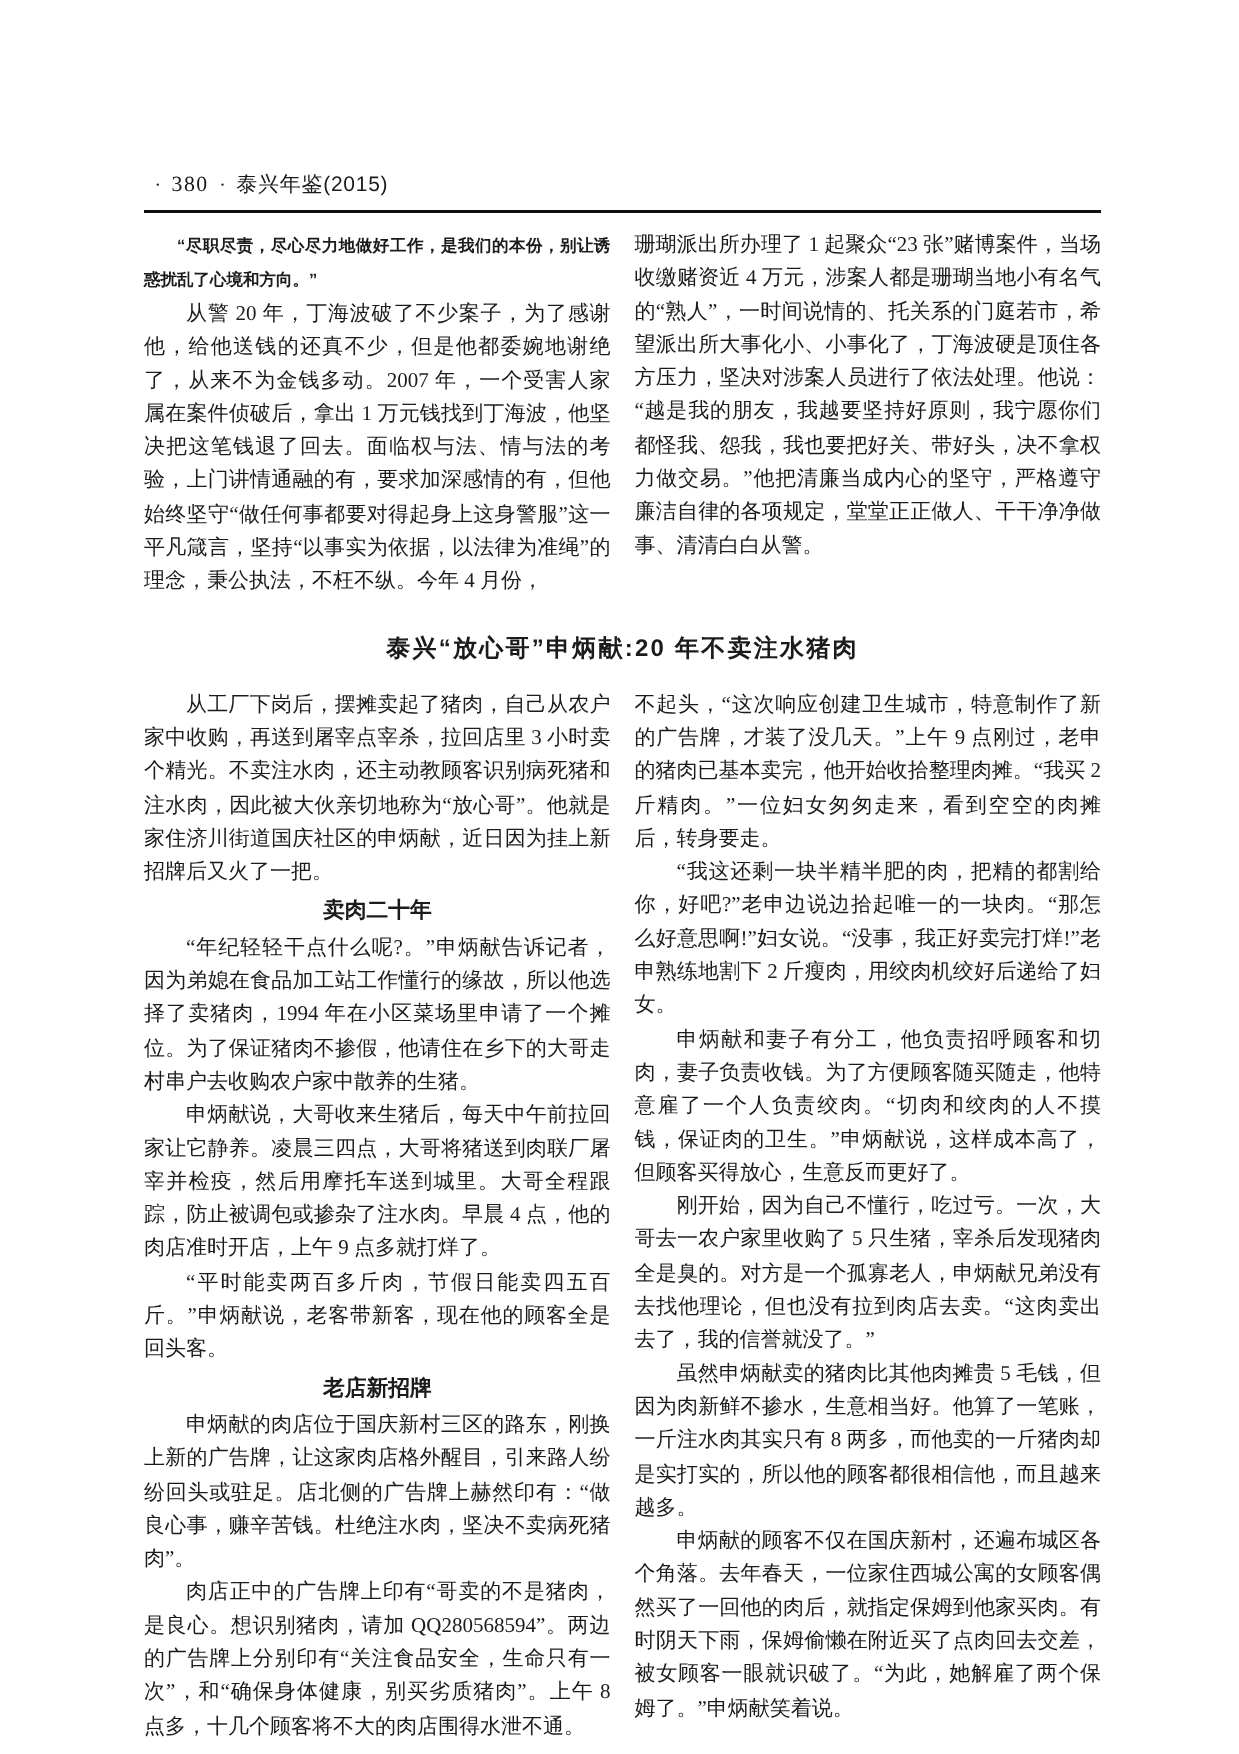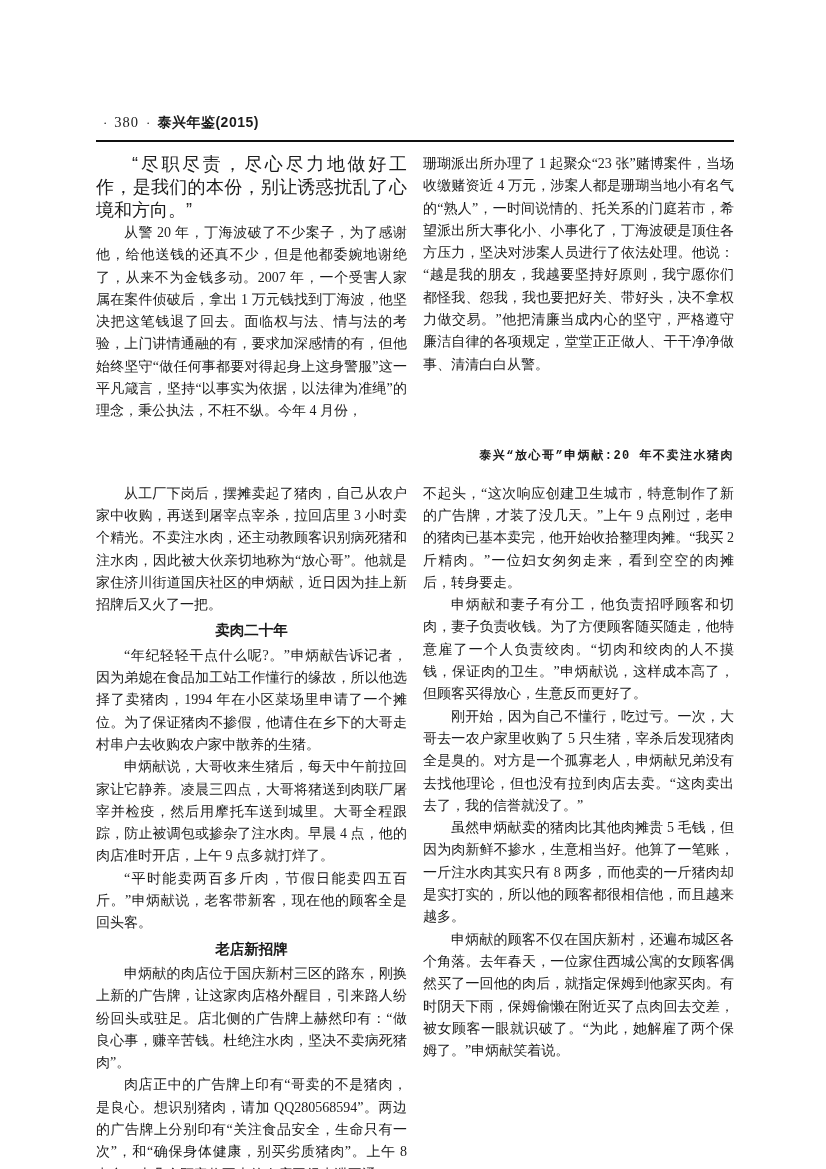--- a/index.html
+++ b/index.html
@@ -20,21 +20,21 @@
   
   .running-header {
     display: flex; align-items: baseline;
     font-size: 14.5px; line-height: 20px;
     color: #1b1b1b;
   }
   .running-header .dot { font-size: 13px; margin: 0 7px; }
   .running-header .pgnum { letter-spacing: 1px; }
   .running-header .book {
     font-family: "Liberation Sans", "DejaVu Sans", sans-serif;
-    font-weight: bold; font-size: 14px; letter-spacing: 0.5px;
+    font-weight: normal; font-size: 14px; letter-spacing: 0.5px;
   }
   .header-rule {
     border-bottom: 2.5px solid #101010;
     margin-top: 7px;
   }
   
   .two-col {
     display: flex; gap: 16px;
     margin-top: 11px;
   }
@@ -42,31 +42,31 @@
   
   .para {
     font-size: 14px; line-height: 22.3px;
     text-align: justify;
     text-indent: 2em;
     word-break: break-all;
   }
   .para.cont { text-indent: 0; }
   .lead-quote {
     font-family: "Liberation Sans", "DejaVu Sans", sans-serif;
-    font-weight: normal;
-    font-size: 18px; line-height: 23px;
+    font-weight: bold;
+    font-size: 11px; line-height: 23px;
     text-align: justify;
     text-indent: 2em;
     word-break: break-all;
   }
   .article-title {
-    font-family: Liberation Mono, monospace;
+    font-family: Liberation Sans, sans-serif;
     font-weight: bold;
-    font-size: 12px; line-height: 26px;
-    text-align: right;
+    font-size: 16px; line-height: 26px;
+    text-align: center;
     letter-spacing: 1.5px;
     margin-top: 20px;
   }
   .article-body { margin-top: 14px; }
   .sub-heading {
     font-family: "Liberation Sans", "DejaVu Sans", sans-serif;
     font-weight: bold;
     font-size: 14.5px; line-height: 22.3px;
     text-align: center;
     margin: 3px 0;
@@ -104,20 +104,21 @@
       <p class="para">“年纪轻轻干点什么呢?。”申炳献告诉记者，因为弟媳在食品加工站工作懂行的缘故，所以他选择了卖猪肉，1994 年在小区菜场里申请了一个摊位。为了保证猪肉不掺假，他请住在乡下的大哥走村串户去收购农户家中散养的生猪。</p>
       <p class="para">申炳献说，大哥收来生猪后，每天中午前拉回家让它静养。凌晨三四点，大哥将猪送到肉联厂屠宰并检疫，然后用摩托车送到城里。大哥全程跟踪，防止被调包或掺杂了注水肉。早晨 4 点，他的肉店准时开店，上午 9 点多就打烊了。</p>
       <p class="para">“平时能卖两百多斤肉，节假日能卖四五百斤。”申炳献说，老客带新客，现在他的顾客全是回头客。</p>
       <h2 class="sub-heading">老店新招牌</h2>
       <p class="para">申炳献的肉店位于国庆新村三区的路东，刚换上新的广告牌，让这家肉店格外醒目，引来路人纷纷回头或驻足。店北侧的广告牌上赫然印有：“做良心事，赚辛苦钱。杜绝注水肉，坚决不卖病死猪肉”。</p>
       <p class="para">肉店正中的广告牌上印有“哥卖的不是猪肉，是良心。想识别猪肉，请加 QQ280568594”。两边的广告牌上分别印有“关注食品安全，生命只有一次”，和“确保身体健康，别买劣质猪肉”。上午 8 点多，十几个顾客将不大的肉店围得水泄不通。</p>
 
     </div>
     <div class="col">
       <p class="para cont">不起头，“这次响应创建卫生城市，特意制作了新的广告牌，才装了没几天。”上午 9 点刚过，老申的猪肉已基本卖完，他开始收拾整理肉摊。“我买 2 斤精肉。”一位妇女匆匆走来，看到空空的肉摊后，转身要走。</p>
+      <p class="para">“我这还剩一块半精半肥的肉，把精的都割给你，好吧?”老申边说边拾起唯一的一块肉。“那怎么好意思啊!”妇女说。“没事，我正好卖完打烊!”老申熟练地割下 2 斤瘦肉，用绞肉机绞好后递给了妇女。</p>
       <p class="para">申炳献和妻子有分工，他负责招呼顾客和切肉，妻子负责收钱。为了方便顾客随买随走，他特意雇了一个人负责绞肉。“切肉和绞肉的人不摸钱，保证肉的卫生。”申炳献说，这样成本高了，但顾客买得放心，生意反而更好了。</p>
       <p class="para">刚开始，因为自己不懂行，吃过亏。一次，大哥去一农户家里收购了 5 只生猪，宰杀后发现猪肉全是臭的。对方是一个孤寡老人，申炳献兄弟没有去找他理论，但也没有拉到肉店去卖。“这肉卖出去了，我的信誉就没了。”</p>
       <p class="para">虽然申炳献卖的猪肉比其他肉摊贵 5 毛钱，但因为肉新鲜不掺水，生意相当好。他算了一笔账，一斤注水肉其实只有 8 两多，而他卖的一斤猪肉却是实打实的，所以他的顾客都很相信他，而且越来越多。</p>
       <p class="para">申炳献的顾客不仅在国庆新村，还遍布城区各个角落。去年春天，一位家住西城公寓的女顾客偶然买了一回他的肉后，就指定保姆到他家买肉。有时阴天下雨，保姆偷懒在附近买了点肉回去交差，被女顾客一眼就识破了。“为此，她解雇了两个保姆了。”申炳献笑着说。</p>
 
     </div>
   </section>
 
 </div>
 

